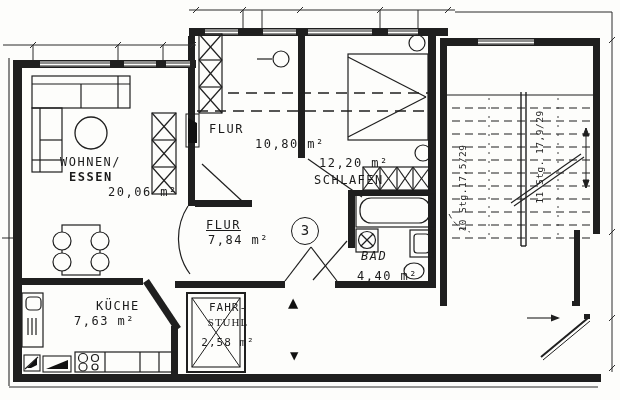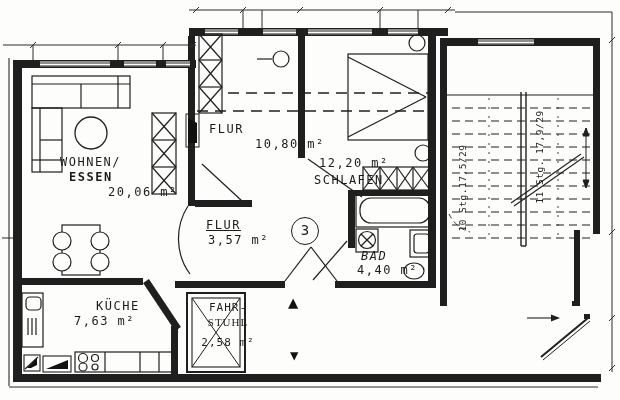--- a/index.html
+++ b/index.html
@@ -302,24 +302,24 @@
   <span class="lbl" style="left:74px;top:299px;padding-left:22px;">KÜCHE</span>
   <span class="lbl" style="left:74px;top:314px;">7,63 m²</span>
 
   <span class="lbl" style="left:209px;top:122px;">FLUR</span>
   <span class="lbl" style="left:207px;top:137px;margin-left:48px;">10,80 m²</span>
 
   <span class="lbl" style="left:314px;top:141px;margin-top:32px;">SCHLAFEN</span>
   <span class="lbl" style="left:319px;top:156px;">12,20 m²</span>
 
   <span class="lbl" style="left:206px;top:218px;text-decoration:underline;">FLUR</span>
-  <span class="lbl" style="left:208px;top:233px;">3,57 m²</span>
+  <span class="lbl" style="left:208px;top:233px;">7,84 m²</span>
 
   <span class="lbl" style="left:361px;top:249px;font-style:italic;">BAD</span>
-  <span class="lbl" style="left:357px;top:263px;">4,40 m²</span>
+  <span class="lbl" style="left:357px;top:269px;">4,40 m²</span>
 
   <span class="elev-lbl" style="top:301px;">FAHR-</span>
   <span class="elev-lbl" style="top:316px;font-family:Liberation Serif, serif;">STUHL</span>
   <span class="elev-lbl" style="top:336px;">2,58 m²</span>
 
   <div class="unit-circle">
     <span>3</span>
   </div>
 
   <span class="stair-lbl" style="left:462px;top:188px;">10 Stg.17,5/29</span>

